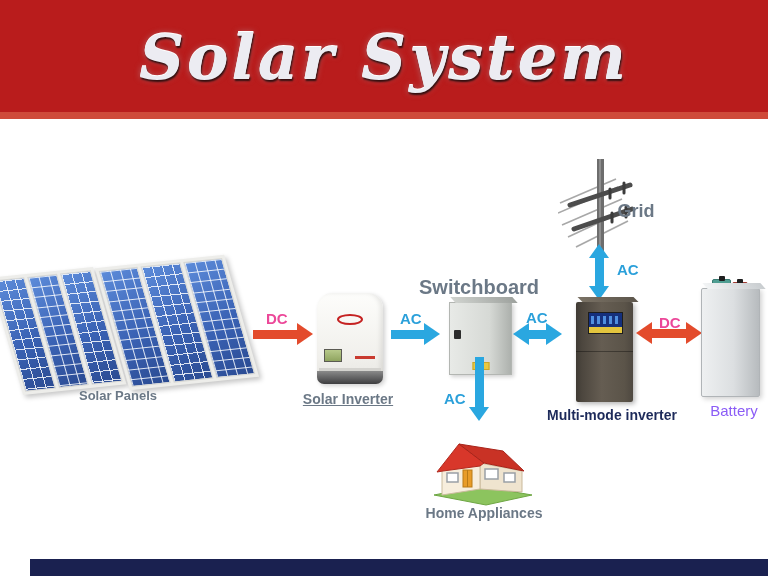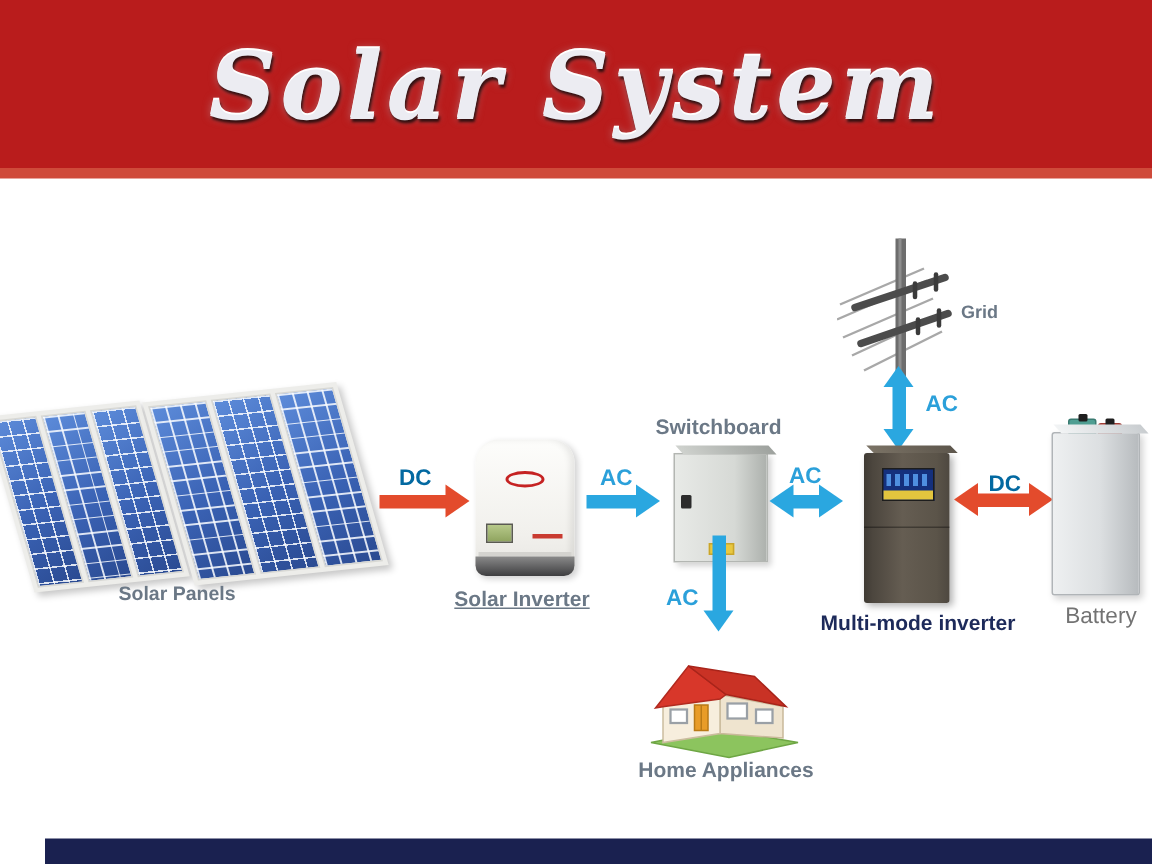--- a/index.html
+++ b/index.html
@@ -12,21 +12,21 @@
     font-family:"DejaVu Serif", serif;font-style:italic;font-weight:bold;
     font-size:62px;letter-spacing:3px;color:#ececf2;
     text-shadow:0 -1px 0 #ffffff,1px 2px 2px rgba(0,0,0,.75),0 0 6px rgba(180,180,190,.5);}
   .banner-stripe{position:absolute;left:0;top:112px;width:768px;height:7px;background:#cf4a3a;}
   .footer-bar{position:absolute;left:30px;top:559px;width:738px;height:17px;background:#1a2150;}
 
   
   .nlabel{position:absolute;transform:translateX(-50%);font-weight:bold;font-size:13px;
           color:#6b7886;white-space:nowrap;}
   .flow-label{position:absolute;font-weight:bold;font-size:15px;white-space:nowrap;}
-  .ac-text{color:#2ba0da;} .dc-text{color:#0369a1;}
+  .ac-text{color:#2ba0da;} .dc-text{color:#ec4899;}
 
   
   .panel-array{position:absolute;background:#ededea;padding:3px;display:flex;gap:3px;
     box-shadow:2px 3px 5px rgba(0,0,0,.22);}
   #array-a{left:6px;top:271px;width:98px;height:114px;transform:rotate(-6deg) skewX(10deg);}
   #array-b{left:112px;top:260px;width:124px;height:119px;transform:rotate(-6deg) skewX(10deg);}
   .panel{flex:1;border:1px solid #d8d8d4;
     background-image:
       repeating-linear-gradient(to right, rgba(250,252,255,.85) 0 1px, rgba(0,0,0,0) 1px 10px),
       repeating-linear-gradient(to bottom, rgba(250,252,255,.85) 0 1px, rgba(0,0,0,0) 1px 10px),
@@ -149,21 +149,21 @@
     <div class="base"></div>
   </div>
   <div class="nlabel" style="left:348px;top:391px;font-size:14px;text-decoration:underline;">Solar Inverter</div>
 
   <div class="arrow ac" id="arrow-ac-2">
     <div class="shaft shaft-h"></div>
     <div class="tri r"></div>
   </div>
   <div class="flow-label ac-text" style="left:400px;top:310px;">AC</div>
 
-  <div class="nlabel" style="left:479px;top:276px;font-size:14px;">Switchboard</div>
+  <div class="nlabel" style="left:479px;top:276px;font-size:20px;">Switchboard</div>
   <div class="switchboard">
     <div class="latch"></div>
     <div class="sticker"></div>
   </div>
 
   <div class="arrow ac" id="arrow-ac-3">
     <div class="tri l"></div>
     <div class="shaft shaft-h"></div>
     <div class="tri r"></div>
   </div>
@@ -189,21 +189,21 @@
       <line x1="12" y1="48" x2="72" y2="28"></line>
       <line x1="16" y1="72" x2="74" y2="52"></line>
     </g>
     <g stroke="#3b3b3b" stroke-width="3" stroke-linecap="round">
       <line x1="66" y1="26" x2="66" y2="36"></line>
         <line x1="52" y1="32" x2="52" y2="41"></line>
       <line x1="68" y1="50" x2="68" y2="60"></line>
         <line x1="54" y1="56" x2="54" y2="65"></line>
     </g>
   </svg>
-  <div class="nlabel" style="left:653px;top:201px;font-size:12px;">Grid</div>
+  <div class="nlabel" style="left:636px;top:201px;font-size:18px;">Grid</div>
 
   <div class="arrow ac" id="arrow-ac-grid">
     <div class="tri u"></div>
     <div class="shaft shaft-v"></div>
     <div class="tri d"></div>
   </div>
   <div class="flow-label ac-text" style="left:617px;top:261px;">AC</div>
 
   <div class="multimode">
     <div class="screen"></div>
@@ -218,21 +218,21 @@
   </div>
   <div class="flow-label dc-text" style="left:659px;top:314px;">DC</div>
 
   <div class="terminal" id="terminal-neg">
     <div class="knob"></div>
   </div>
   <div class="terminal" id="terminal-pos">
     <div class="knob"></div>
   </div>
   <div class="battery"></div>
-  <div class="nlabel" style="left:734px;top:402px;font-size:15px;font-weight:normal;color:#737373;">Battery</div>
+  <div class="nlabel" style="left:734px;top:402px;font-size:15px;font-weight:normal;color:#8b5cf6;">Battery</div>
 
   <svg class="svg-icon" id="house-icon" viewBox="0 0 112 90">
     <polygon points="6,76 52,67 104,76 58,86" fill="#8cc45e"></polygon>
     <polygon points="6,76 52,67 104,76 58,86" fill="none" stroke="#6ea644" stroke-width="1"></polygon>
     <polygon points="52,44 94,52 94,73 52,70" fill="#efe4cf" stroke="#c9b99a" stroke-width="1"></polygon>
     <polygon points="14,50 52,44 52,70 14,76" fill="#f7eedd" stroke="#cbbc9e" stroke-width="1"></polygon>
     <polygon points="14,50 33,29 52,44" fill="#f3e9d6"></polygon>
     <polygon points="9,53 31,25 56,44 52,47 15,52" fill="#d8372a" stroke="#b12a1f" stroke-width="1"></polygon>
     <polygon points="31,25 56,44 96,52 75,32" fill="#c93225" stroke="#a8241a" stroke-width="1"></polygon>
     <rect x="35" y="51" width="9" height="17" fill="#e89c28" stroke="#b97a16" stroke-width="1"></rect>

